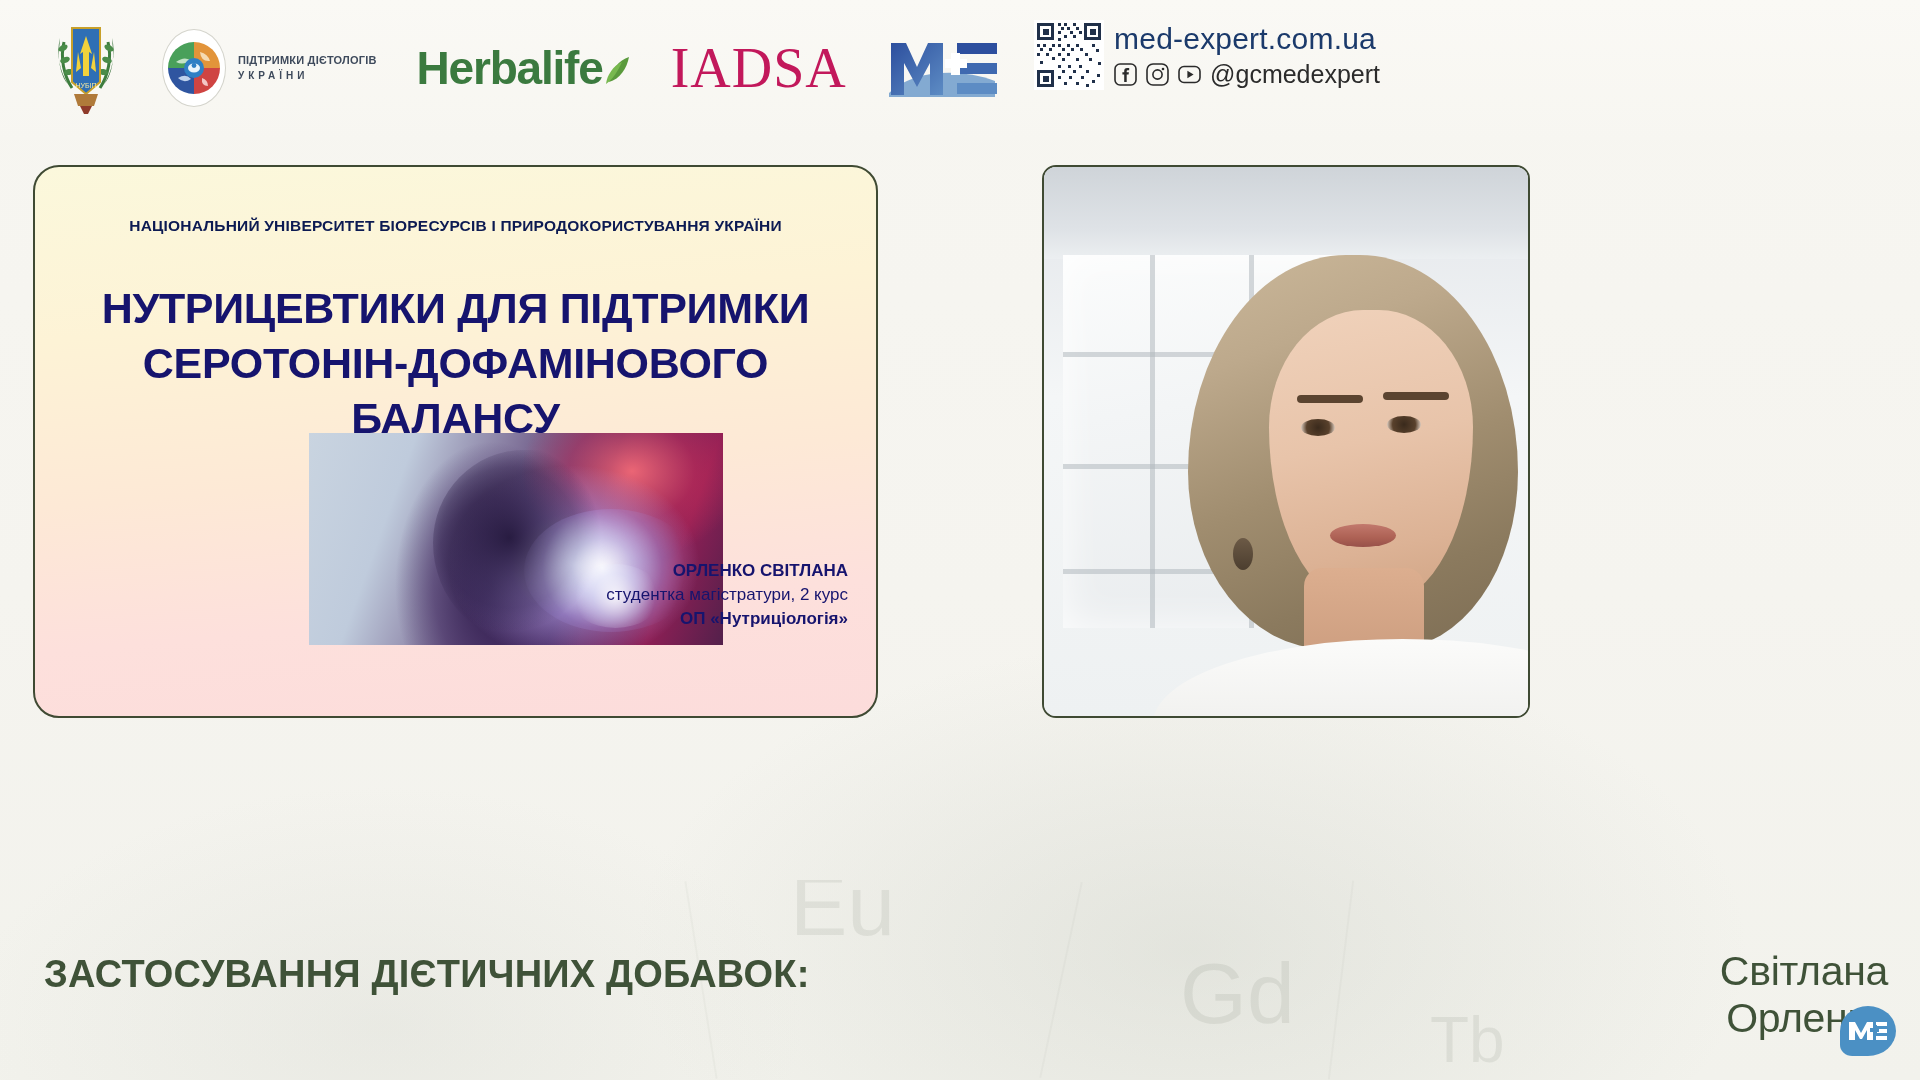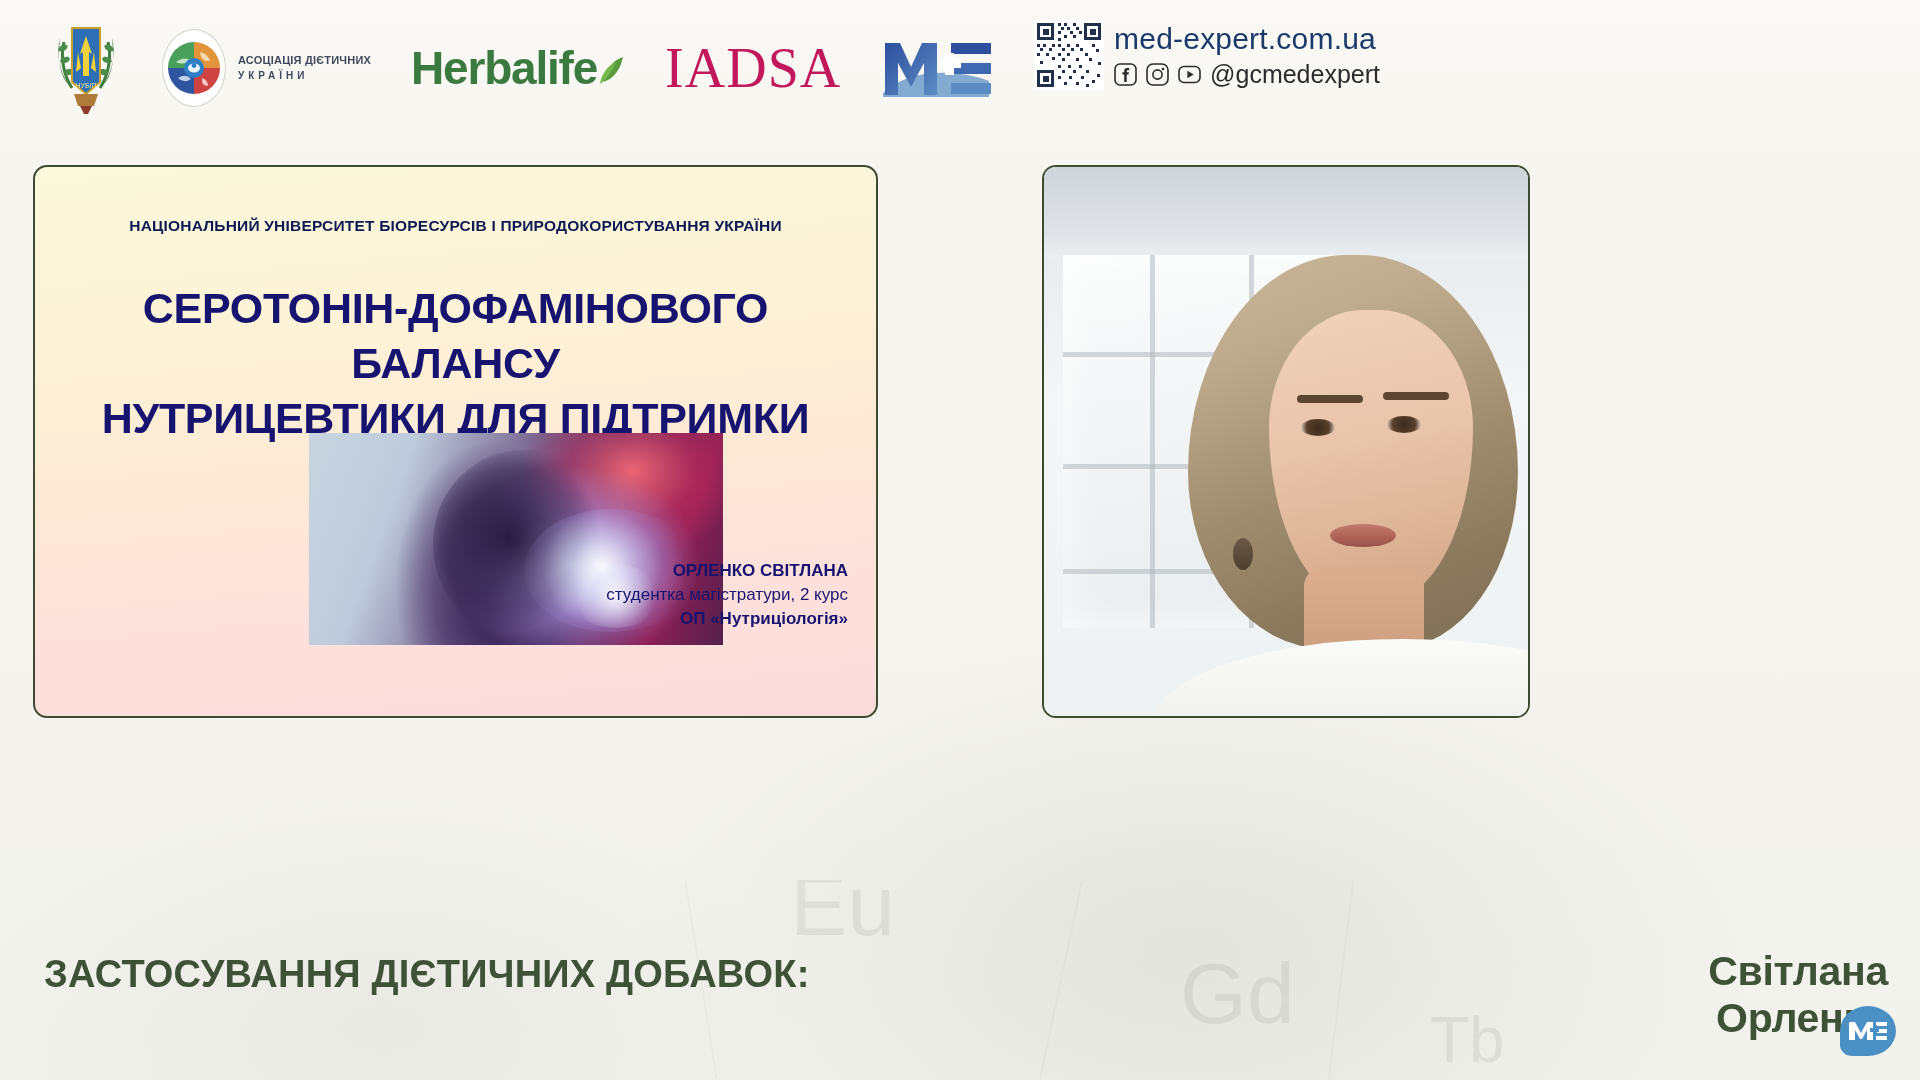--- a/index.html
+++ b/index.html
@@ -125,21 +125,21 @@
   .social-row { display: flex; align-items: center; gap: 9px; }
   .sicon { width: 23px; height: 23px; }
   .handle { font-size: 25px; color: #2b2b2b; }
 
   
   .slide {
     position: absolute;
     left: 33px; top: 165px;
     width: 845px; height: 553px;
     border: 2px solid #3f4a33;
-    border-radius: 14px;
+    border-radius: 26px;
     background: linear-gradient(175deg,
         #fbf8dc 0%,
         #fdf3d6 28%,
         #fde9d6 55%,
         #fde0dc 78%,
         #fcdcdb 100%);
     overflow: hidden;
   }
 
   .univ {
@@ -321,21 +321,21 @@
     letter-spacing: .2px;
     line-height: 1.3;
   }
 
   .speaker {
     position: absolute;
     right: 32px; top: 948px;
     text-align: right;
   }
   .sp-line {
-    font-size: 41px; font-weight: 700; color: #3f5238;
+    font-size: 41px; font-weight: 400; color: #3f5238;
     line-height: 1.14; letter-spacing: -0.3px;
   }
   .sp-badge {
     position: absolute;
     right: -8px; top: 58px;
     width: 56px; height: 50px;
     background: #4b90c4;
     border-radius: 50% 50% 50% 22%;
     display: flex; align-items: center; justify-content: center;
   }
@@ -391,21 +391,21 @@
             <path d="M10 22 q8 -6 14 -2 q-6 6 -14 2Z" fill="#d9efd9" opacity="0.85"></path>
             <path d="M34 12 q8 2 10 9 q-9 1 -10 -9Z" fill="#f7e2c0" opacity="0.9"></path>
             <path d="M12 38 q8 -5 13 1 q-7 5 -13 -1Z" fill="#cfe0f5" opacity="0.9"></path>
             <path d="M36 38 q6 2 6 8 q-7 0 -6 -8Z" fill="#f6d5d4" opacity="0.9"></path>
             <circle cx="28" cy="28" r="10" fill="#2f7fc4"></circle>
             <ellipse cx="28" cy="28" rx="6" ry="4.5" fill="#eaf4fb"></ellipse>
             <circle cx="28" cy="25.5" r="2.4" fill="#2f7fc4"></circle>
           </svg>
         </div>
         <div class="assoc-text">
-          <div class="l1">АСОЦІАЦІЯ ДІЄТИЧНИХ</div>
+          <div class="l1">ПІДТРИМКИ ДІЄТОЛОГІВ</div>
           <div class="l2">УКРАЇНИ</div>
         </div>
       </div>
 
       <div class="herbalife">
         <span>Herbalife</span>
         <span class="hb-leaf">
           <svg width="26" height="30" viewBox="0 0 26 30">
             <path d="M4 26 C6 14 14 4 24 1 C22 12 15 23 4 26Z" fill="#5a9a3c"></path>
             <path d="M1 28 C2 19 8 10 17 6 C13 15 8 23 1 28Z" fill="#77b84e"></path>
@@ -526,22 +526,22 @@
           <span class="handle">@gcmedexpert</span>
         </div>
       </div>
     </div>
   </div>
 
   <div class="slide">
     <div class="univ">НАЦІОНАЛЬНИЙ УНІВЕРСИТЕТ БІОРЕСУРСІВ І ПРИРОДОКОРИСТУВАННЯ УКРАЇНИ</div>
 
     <div class="slide-title">
+      <div>НУТРИЦЕВТИКИ ДЛЯ ПІДТРИМКИ</div>
       <div>СЕРОТОНІН-ДОФАМІНОВОГО БАЛАНСУ</div>
-      <div>НУТРИЦЕВТИКИ ДЛЯ ПІДТРИМКИ</div>
     </div>
 
     <div class="brain-img">
       <div class="face"></div>
       <div class="mesh"></div>
       <div class="mesh2"></div>
     </div>
 
     <div class="author">
       <div class="name">ОРЛЕНКО СВІТЛАНА</div>

